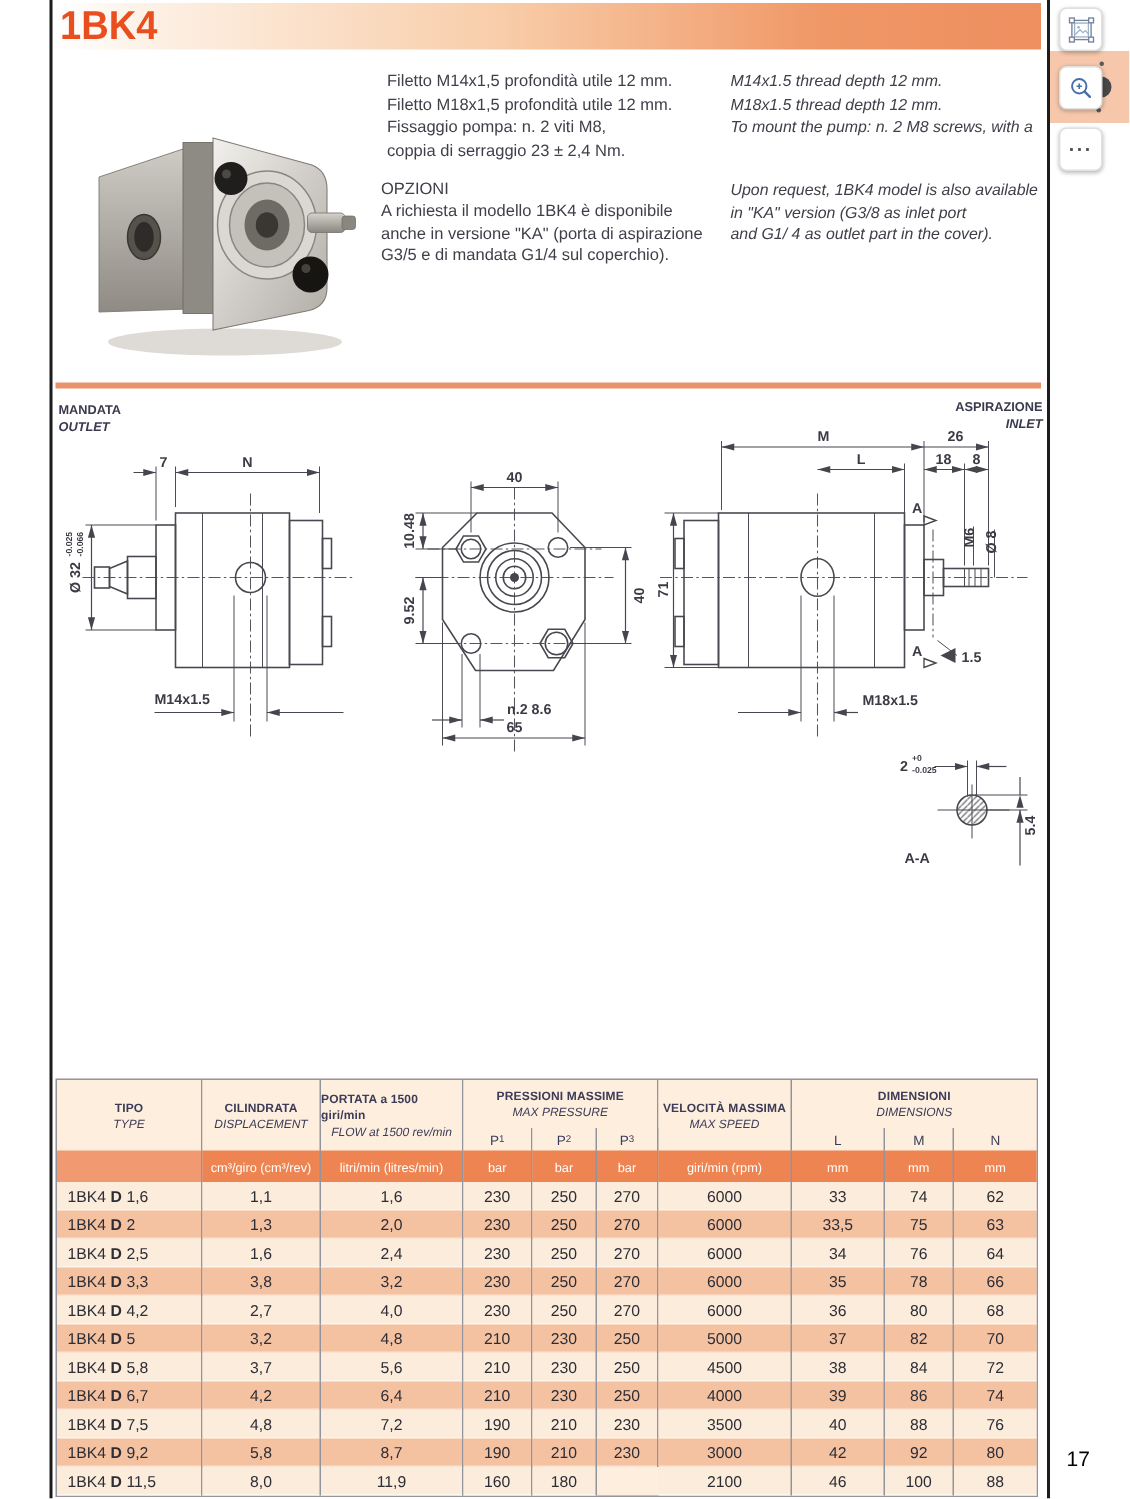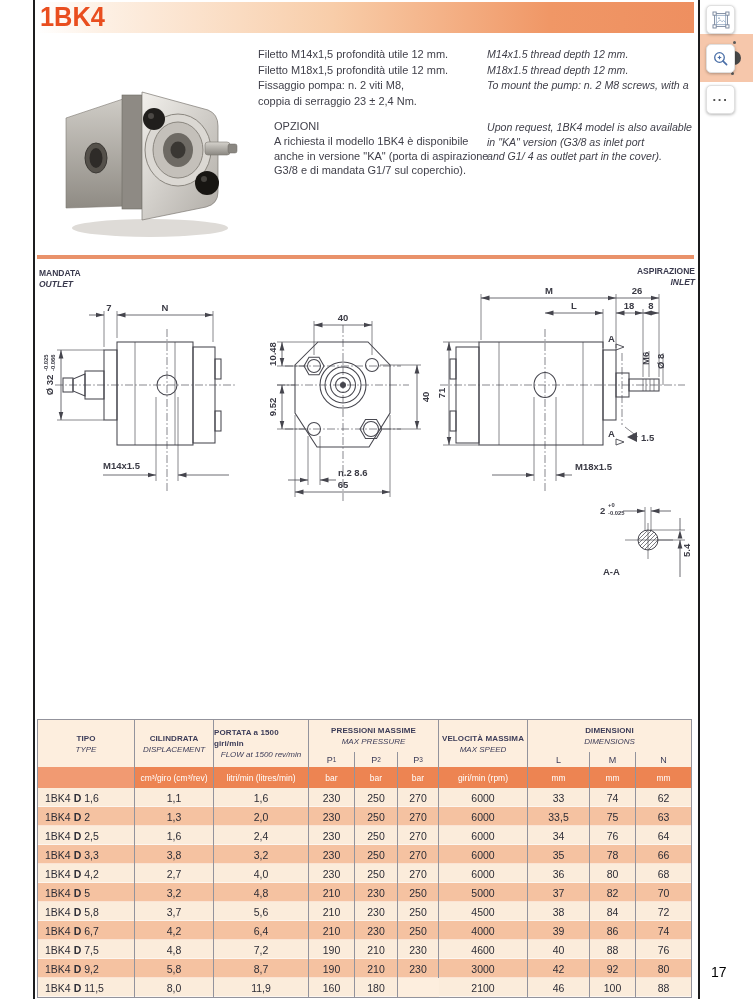--- a/index.html
+++ b/index.html
@@ -17,21 +17,21 @@
     background:linear-gradient(90deg,#ffffff 0%,#fdf0e4 10%,#f8cda9 45%,#f09766 78%,#ee8f60 100%)}
   #page-title{left:40px;top:2px;font-size:27px;font-weight:700;color:#e94e1f;
     transform:scaleX(.94);transform-origin:left top;letter-spacing:0px}
 
   
   .introcol{line-height:15.5px;font-size:11px;white-space:nowrap}
   .introcol.en{font-style:italic}
   #specs-it{left:258px;top:47px}
   #specs-en{left:487px;top:47px;font-size:10.6px}
   .opt-head{font-size:11px;margin-bottom:2px}
-  #options-it{left:274px;top:120px}
+  #options-it{left:254px;top:120px}
   #options-en{left:487px;top:120px;font-size:10.6px}
   .optlines{line-height:14.5px;font-size:11px;white-space:nowrap}
   #options-en .optlines{font-size:10.6px}
 
   
   #orange-rule{left:37px;top:255px;width:657px;height:4px;background:#e9926b}
 
   
   .portlab{font-size:8.5px;font-weight:700;color:#3a3a4e;line-height:11px}
   .portlab .en{font-style:italic}
@@ -139,21 +139,21 @@
 </div>
 <div class="abs introcol en" id="specs-en">
   <div>M14x1.5 thread depth 12 mm.</div>
   <div>M18x1.5 thread depth 12 mm.</div>
   <div>To mount the pump: n. 2 M8 screws, with a</div>
 </div>
 <div class="abs" id="options-it">
   <div class="opt-head">OPZIONI</div>
   <div class="optlines">A richiesta il modello 1BK4 è disponibile</div>
   <div class="optlines">anche in versione "KA" (porta di aspirazione</div>
-  <div class="optlines">G3/8 e di mandata G1/7 sul coperchio).</div>
+  <div class="optlines">G3/5 e di mandata G1/4 sul coperchio).</div>
 </div>
 <div class="abs introcol en" id="options-en">
   <div class="optlines">Upon request, 1BK4 model is also available</div>
   <div class="optlines">in "KA" version (G3/8 as inlet port</div>
   <div class="optlines">and G1/ 4 as outlet part in the cover).</div>
 </div>
 
 <div class="abs" id="orange-rule"></div>
 <div class="abs portlab" id="outlet-label">
   <div>MANDATA</div>
@@ -483,21 +483,21 @@
     <div class="cell data dark bR" style="grid-area: 11 / 7;">4000</div>
     <div class="cell data dark bR" style="grid-area: 11 / 8;">39</div>
     <div class="cell data dark bR" style="grid-area: 11 / 9;">86</div>
     <div class="cell data dark" style="grid-area: 11 / 10;">74</div>
     <div class="cell data type light bR" style="grid-area: 12 / 1;">1BK4 <b>D</b> 7,5</div>
     <div class="cell data light bR" style="grid-area: 12 / 2;">4,8</div>
     <div class="cell data light bR" style="grid-area: 12 / 3;">7,2</div>
     <div class="cell data light bR" style="grid-area: 12 / 4;">190</div>
     <div class="cell data light bR" style="grid-area: 12 / 5;">210</div>
     <div class="cell data light bR" style="grid-area: 12 / 6;">230</div>
-    <div class="cell data light bR" style="grid-area: 12 / 7;">4600</div>
+    <div class="cell data light bR" style="grid-area: 12 / 7;">3500</div>
     <div class="cell data light bR" style="grid-area: 12 / 8;">40</div>
     <div class="cell data light bR" style="grid-area: 12 / 9;">88</div>
     <div class="cell data light" style="grid-area: 12 / 10;">76</div>
     <div class="cell data type dark bR" style="grid-area: 13 / 1;">1BK4 <b>D</b> 9,2</div>
     <div class="cell data dark bR" style="grid-area: 13 / 2;">5,8</div>
     <div class="cell data dark bR" style="grid-area: 13 / 3;">8,7</div>
     <div class="cell data dark bR" style="grid-area: 13 / 4;">190</div>
     <div class="cell data dark bR" style="grid-area: 13 / 5;">210</div>
     <div class="cell data dark bR" style="grid-area: 13 / 6;">230</div>
     <div class="cell data dark bR" style="grid-area: 13 / 7;">3000</div>

